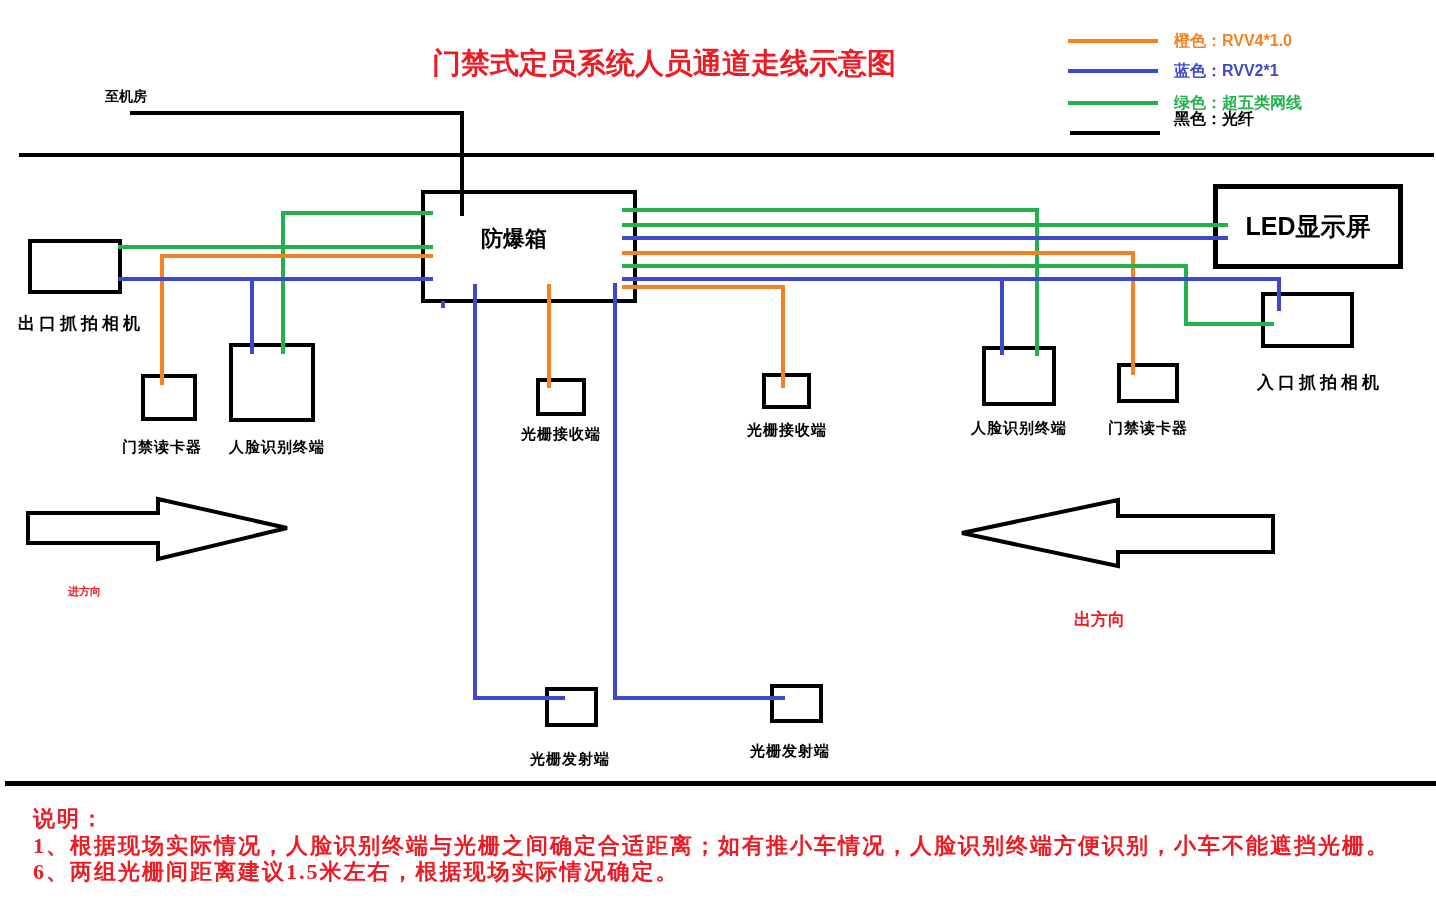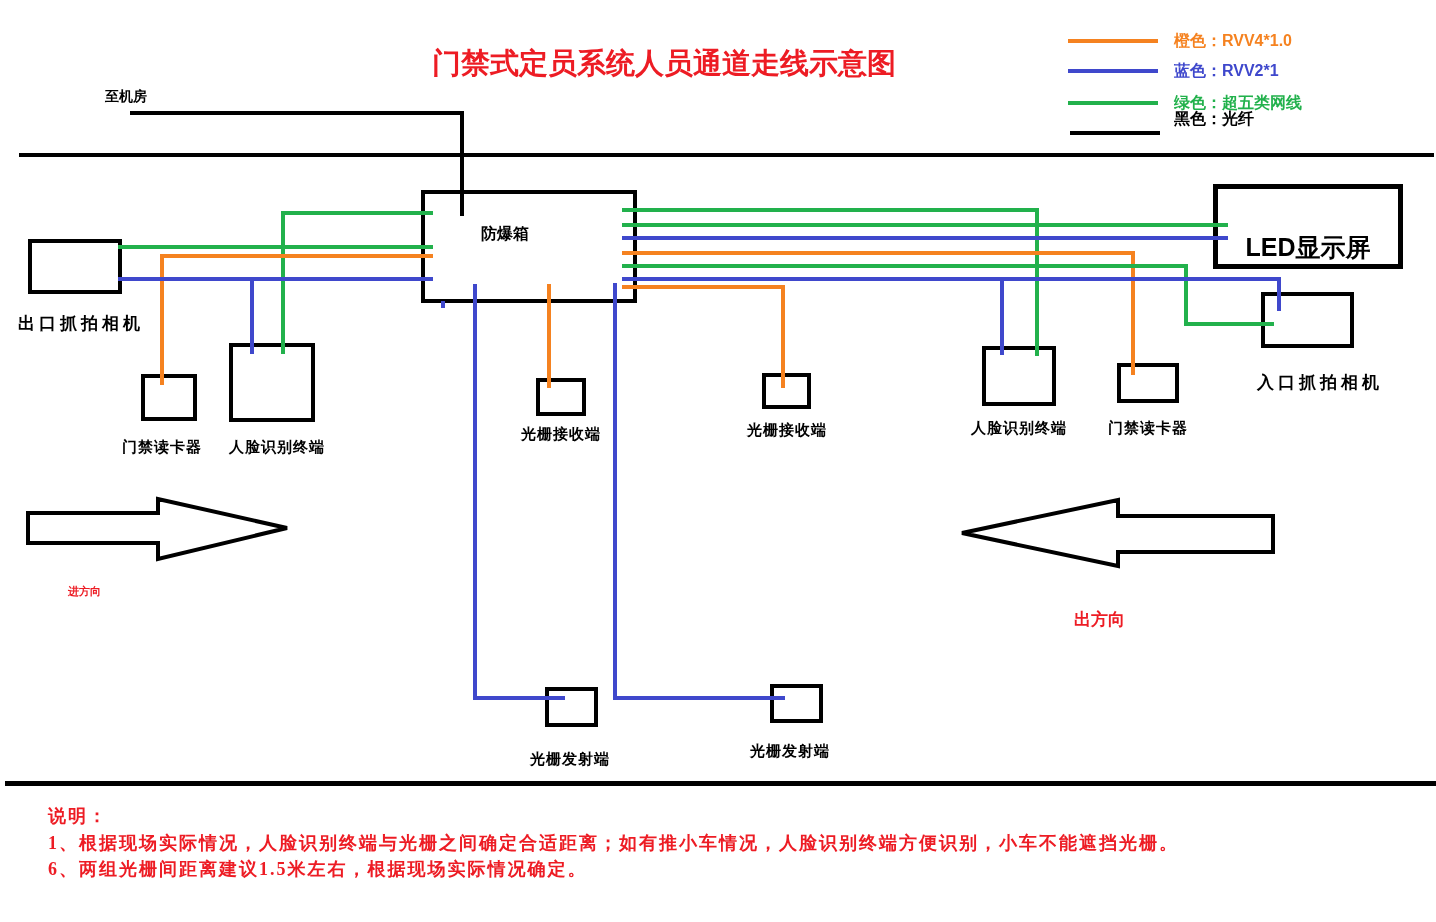--- a/index.html
+++ b/index.html
@@ -21,21 +21,21 @@
   .lbl{position:absolute;z-index:4;color:#000;white-space:nowrap;
        font-family:"Liberation Serif","DejaVu Serif",serif;font-weight:bold;}
   .lbl-c{text-align:center;}
   .sans{font-family:"Liberation Sans","DejaVu Sans",sans-serif;}
   .red{color:var(--c-red);}
   .t-orange{color:var(--c-orange);} .t-blue{color:var(--c-blue);} .t-green{color:var(--c-green);}
   #title{left:0;top:44px;width:1328px;text-align:center;font-size:29px;font-weight:bold;z-index:5;}
   .legend-line{position:absolute;height:4px;width:90px;z-index:4;}
   .legend-lbl{position:absolute;font-size:16px;font-weight:bold;z-index:4;white-space:nowrap;
               font-family:"Liberation Sans","DejaVu Sans",sans-serif;}
-  .note{position:absolute;left:48px;font-size:18px;letter-spacing:2px;z-index:4;
+  .note{position:absolute;left:33px;font-size:22px;letter-spacing:2px;z-index:4;
         font-family:"Liberation Serif","DejaVu Serif",serif;font-weight:bold;white-space:nowrap;}
   svg{position:absolute;z-index:2;}
 </style>
 </head>
 <body>
 
 <div id="canvas">
 
   <div id="title" class="abs red">门禁式定员系统人员通道走线示意图</div>
 
@@ -50,23 +50,23 @@
     <div class="legend-lbl" style="left:1174px;top:109px;">黑色：光纤</div>
   </div>
 
   <div class="lbl sans" style="left:105px;top:88px;font-size:14px;">至机房</div>
   <div class="wire w-black h4" style="left:130px;top:111px;width:334px;"></div>
   <div class="wire w-black v4" style="left:460px;top:111px;height:105px;"></div>
 
   <div class="wire w-black" style="left:19px;top:153px;width:1415px;height:4px;"></div>
 
   <div class="box" style="left:421px;top:190px;width:216px;height:113px;"></div>
-  <div class="lbl sans" style="left:481px;top:224px;font-size:16px;">防爆箱</div>
+  <div class="lbl sans" style="left:481px;top:224px;font-size:22px;">防爆箱</div>
 
-  <div class="box" style="left:1213px;top:184px;width:190px;height:85px;border-width:5px;display:flex;align-items:flex-end;justify-content:center;">
+  <div class="box" style="left:1213px;top:184px;width:190px;height:85px;border-width:5px;display:flex;align-items:center;justify-content:center;">
     <span class="sans" style="font-size:25px;font-weight:bold;">LED显示屏</span>
   </div>
 
   <div class="box" style="left:28px;top:239px;width:94px;height:55px;"></div>
   <div class="lbl lbl-c" style="left:1px;top:312px;width:160px;font-size:17px;letter-spacing:4px;">出口抓拍相机</div>
 
   <div class="box" style="left:1261px;top:292px;width:93px;height:56px;"></div>
   <div class="lbl lbl-c" style="left:1240px;top:371px;width:160px;font-size:17px;letter-spacing:4px;">入口抓拍相机</div>
 
   <div class="box" style="left:141px;top:374px;width:56px;height:47px;"></div>

